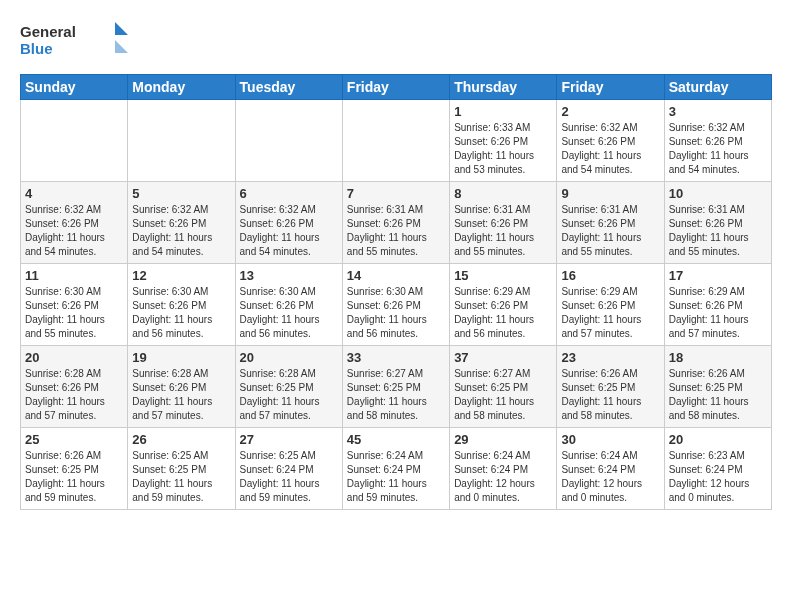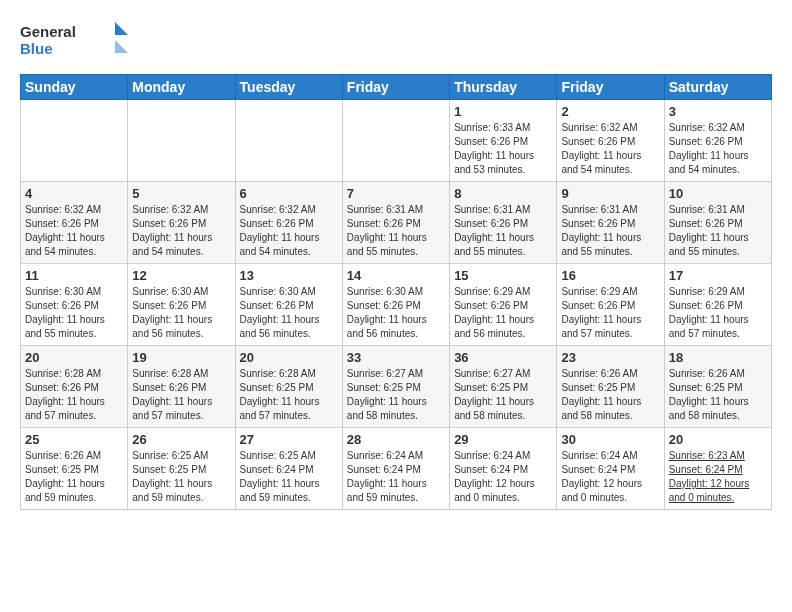--- a/index.html
+++ b/index.html
@@ -257,21 +257,21 @@
 and 57 minutes.</div>
         </td>
         <td>
           <span class="day-number">33</span>
           <div class="day-info" style="white-space: pre-line;">Sunrise: 6:27 AM
 Sunset: 6:25 PM
 Daylight: 11 hours
 and 58 minutes.</div>
         </td>
         <td>
-          <span class="day-number">36</span>
+          <span class="day-number">37</span>
           <div class="day-info" style="white-space: pre-line;">Sunrise: 6:27 AM
 Sunset: 6:25 PM
 Daylight: 11 hours
 and 58 minutes.</div>
         </td>
         <td>
           <span class="day-number">23</span>
           <div class="day-info" style="white-space: pre-line;">Sunrise: 6:26 AM
 Sunset: 6:25 PM
 Daylight: 11 hours
@@ -301,21 +301,21 @@
 and 59 minutes.</div>
         </td>
         <td>
           <span class="day-number">27</span>
           <div class="day-info" style="white-space: pre-line;">Sunrise: 6:25 AM
 Sunset: 6:24 PM
 Daylight: 11 hours
 and 59 minutes.</div>
         </td>
         <td>
-          <span class="day-number">28</span>
+          <span class="day-number">45</span>
           <div class="day-info" style="white-space: pre-line;">Sunrise: 6:24 AM
 Sunset: 6:24 PM
 Daylight: 11 hours
 and 59 minutes.</div>
         </td>
         <td>
           <span class="day-number">29</span>
           <div class="day-info" style="white-space: pre-line;">Sunrise: 6:24 AM
 Sunset: 6:24 PM
 Daylight: 12 hours
@@ -323,20 +323,20 @@
         </td>
         <td>
           <span class="day-number">30</span>
           <div class="day-info" style="white-space: pre-line;">Sunrise: 6:24 AM
 Sunset: 6:24 PM
 Daylight: 12 hours
 and 0 minutes.</div>
         </td>
         <td>
           <span class="day-number">20</span>
-          <div class="day-info" style="white-space: pre-line; text-decoration: underline;">Sunrise: 6:23 AM
+          <div class="day-info" style="white-space: pre-line;">Sunrise: 6:23 AM
 Sunset: 6:24 PM
 Daylight: 12 hours
 and 0 minutes.</div>
         </td>
       </tr>
     </tbody>
 </table>
 
 </body></html>

